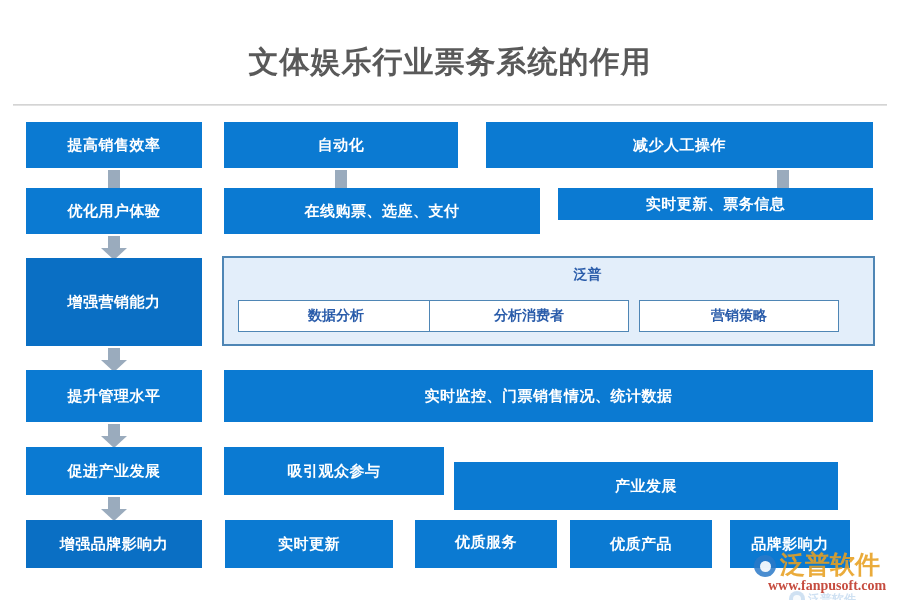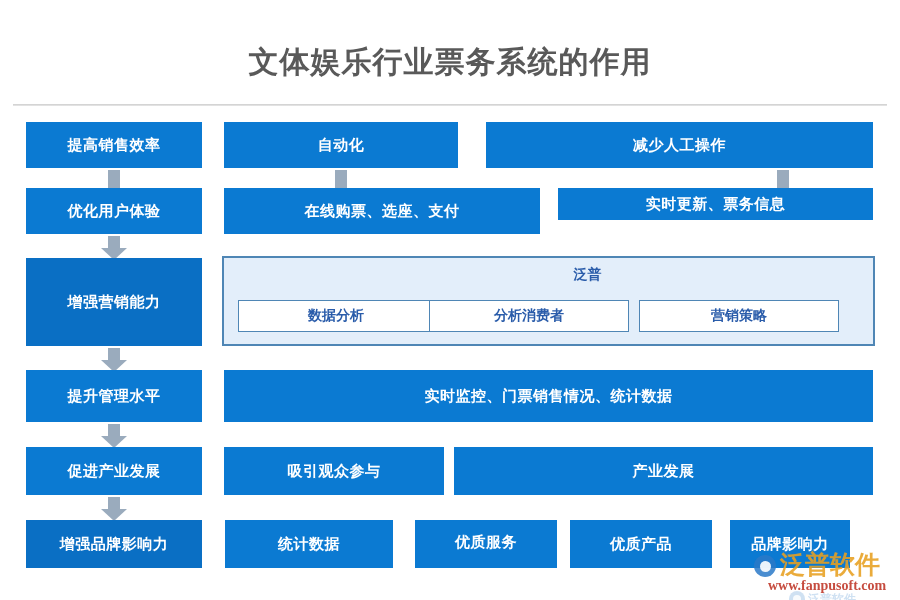--- a/index.html
+++ b/index.html
@@ -314,23 +314,23 @@
     <div class="watermark" id="watermark-panel">
       <div class="wm-logo"></div>
       <div class="wm-text">泛普软件</div>
     </div>
   </div>
 
   <div class="node" style="left:224px; top:370px; width:649px; height:52px;">实时监控、门票销售情况、统计数据</div>
 
   <div class="node" style="left:224px; top:447px; width:220px; height:48px;">吸引观众参与</div>
 
-  <div class="node" style="left:454px; top:447px; width:419px; height:48px;text-align:right;">产业发展</div>
-
-  <div class="node" style="left:225px; top:520px; width:168px; height:48px;">统计数据</div>
+  <div class="node" style="left:454px; top:462px; width:384px; height:48px;text-align:right;">产业发展</div>
+
+  <div class="node" style="left:225px; top:520px; width:168px; height:48px;">实时更新</div>
 
   <div class="node" style="left:415px; top:520px; width:142px; height:48px;font-family:Liberation Mono, monospace;">优质服务</div>
 
   <div class="node" style="left:570px; top:520px; width:142px; height:48px;">优质产品</div>
 
   <div class="node" style="left:730px; top:520px; width:120px; height:48px;">品牌影响力</div>
 
 </div>
 
 <div class="watermark" id="watermark-corner">

